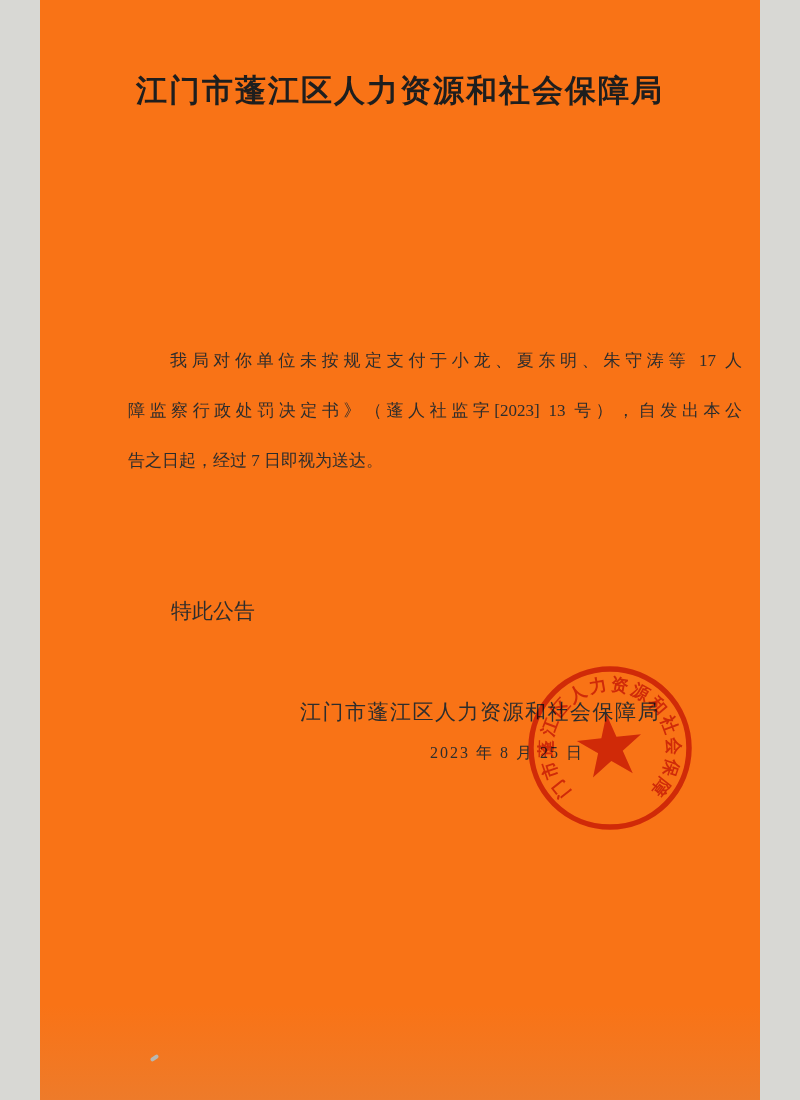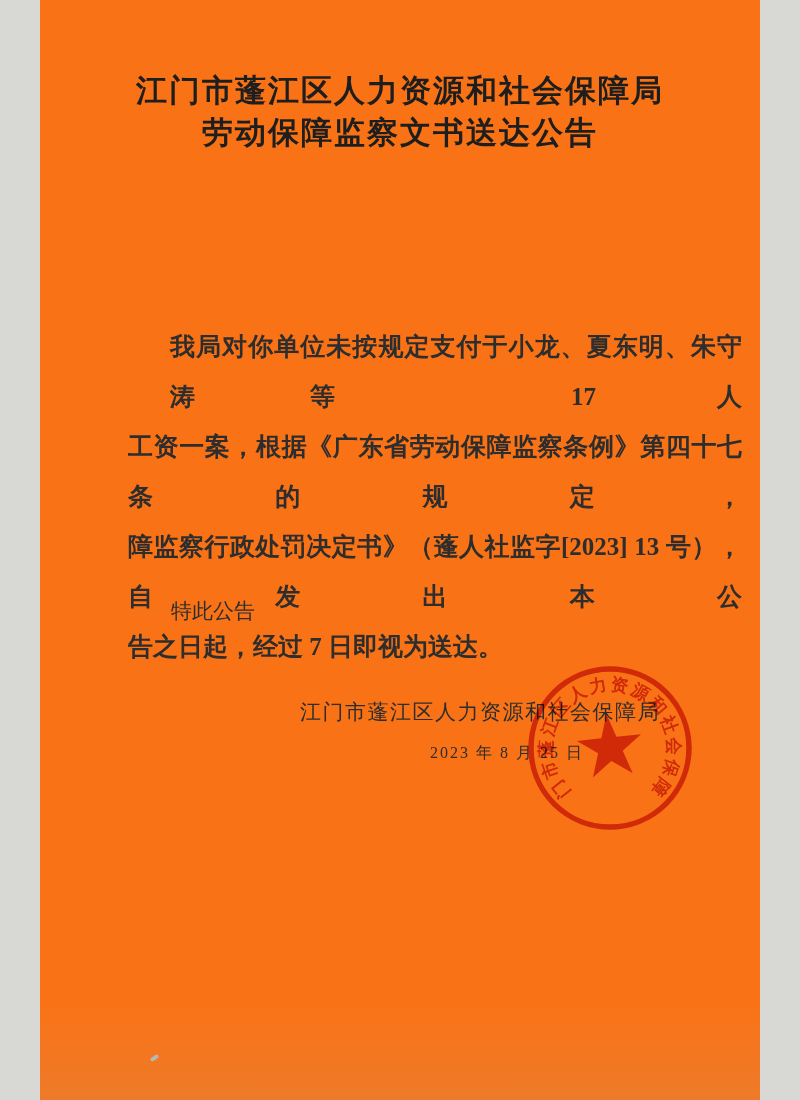--- a/index.html
+++ b/index.html
@@ -50,26 +50,25 @@
     position: absolute;
     top: 196px; left: 88px; right: 78px;
     font-size: 20px;
     line-height: 40px;
     color: #303030;
   }
   .info-line .lbl { margin-right: 0.45em; }
 
   .body-block {
     position: absolute;
-    top: 322px; left: 88px;
+    top: 336px; left: 88px;
     width: 614px;
-    font-size: 25px;
+    font-size: 17px;
     line-height: 50px;
     color: #2d2d2d;
-    font-weight: bold;
   }
   .bline { text-align: justify; }
   .bline.just { text-align-last: justify; }
   .bline.indent { padding-left: 42px; }
 
   .closing {
     position: absolute;
     top: 598px; left: 131px;
     font-size: 21px;
     line-height: 26px;
@@ -110,27 +109,25 @@
 </style>
 </head>
 <body>
 
 <div class="paper">
 
   <div class="speck"></div>
 
   <div class="doc-title">
     <div>江门市蓬江区人力资源和社会保障局</div>
-    <div>劳动保障监察文书送达公告</div>
   </div>
 
 
   <div class="body-block">
     <div class="bline just indent">我局对你单位未按规定支付于小龙、夏东明、朱守涛等 17 人</div>
-    <div class="bline just">工资一案，根据《广东省劳动保障监察条例》第四十七条的规定，</div>
     <div class="bline just">障监察行政处罚决定书》（蓬人社监字[2023] 13 号），自发出本公</div>
     <div class="bline">告之日起，经过 7 日即视为送达。</div>
   </div>
 
   <div class="closing">特此公告</div>
 
   <div class="signature-org">江门市蓬江区人力资源和社会保障局</div>
   <div class="signature-date">2023 年 8 月 25 日</div>
 
   <div class="seal">

